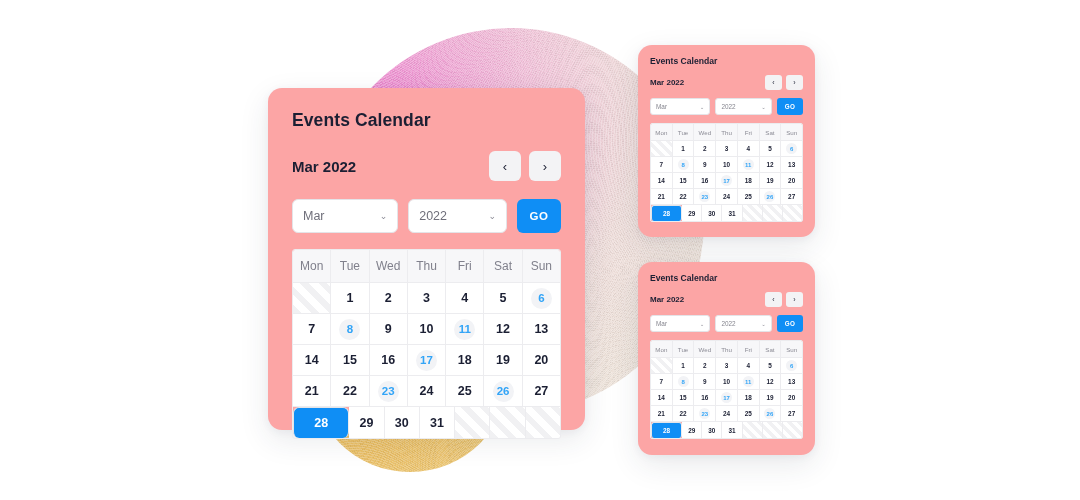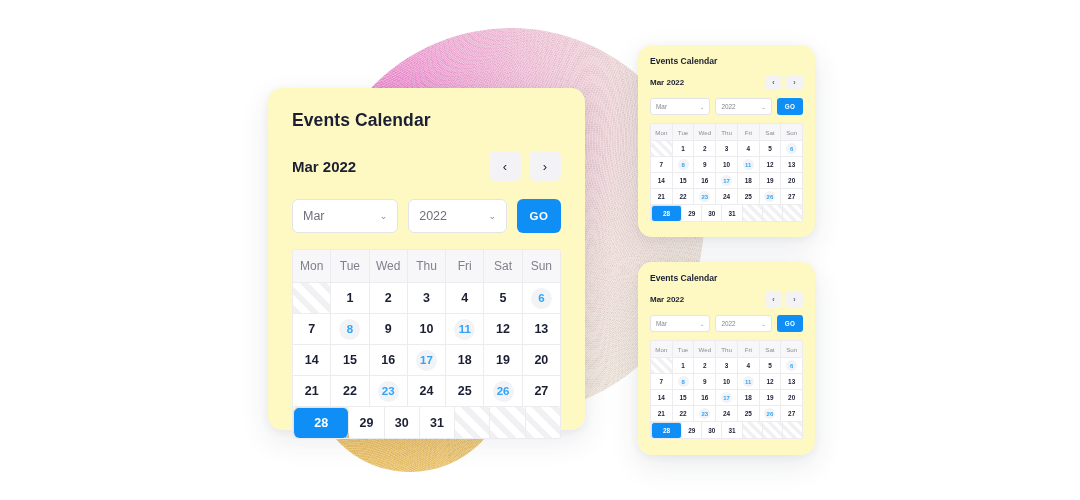--- a/index.html
+++ b/index.html
@@ -67,21 +67,21 @@
     opacity: .40;
     background-image:
       repeating-radial-gradient(circle at 22% 41%, rgba(255,255,255,.50) 0 0.6px, rgba(0,0,0,0) 0.6px 1.7px),
       repeating-radial-gradient(circle at 66% 72%, rgba(0,0,0,.12) 0 0.5px, rgba(0,0,0,0) 0.5px 2px),
       repeating-linear-gradient(39deg, rgba(255,255,255,.25) 0 1px, rgba(0,0,0,0) 1px 2.6px);
   }
 
   
   .card {
     position: absolute;
-    background: #fef9c3;
+    background: #fca5a5;
     border-radius: 14px;
     box-shadow: 0 10px 30px rgba(40,45,70,.10), 0 2px 8px rgba(40,45,70,.05);
     z-index: 5;
   }
 
   
   .card-main {
     left: 268px;
     top: 88px;
     width: 317px;

